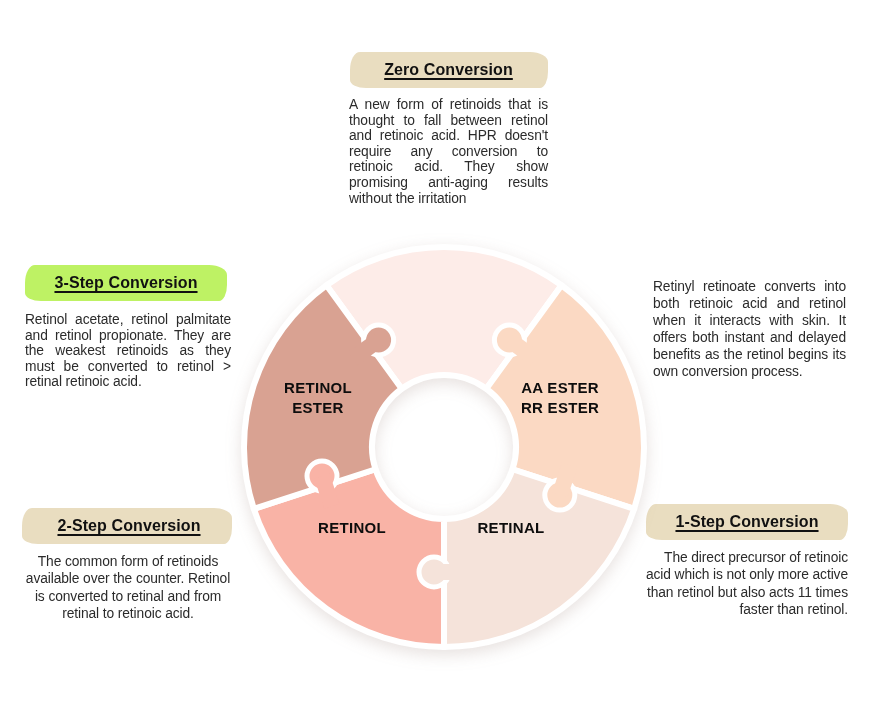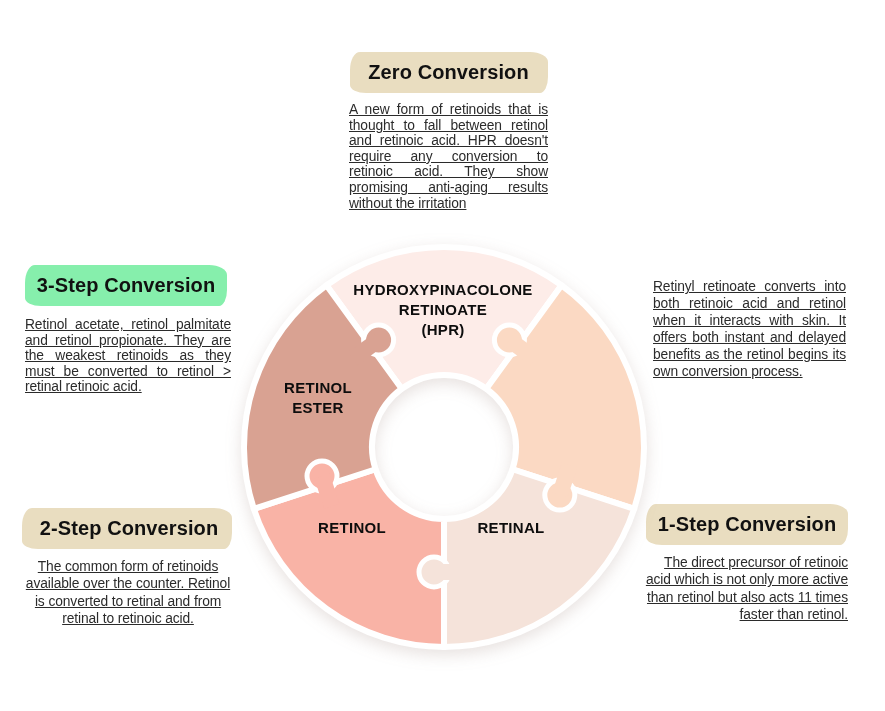--- a/index.html
+++ b/index.html
@@ -14,26 +14,26 @@
   }
   .brush::before{
     content:"";position:absolute;z-index:-1;top:-6px;left:10%;right:-3%;height:13px;
     background:#f0e9d4;border-radius:45% 55% 40% 60% / 60% 40% 55% 45%;
   }
   .brush::after{
     content:"";position:absolute;z-index:-1;bottom:-5px;left:-3%;width:62%;height:11px;
     background:#efe7d0;border-radius:55% 45% 60% 40% / 40% 60% 45% 55%;
   }
   .brush h2{
-    margin:0;display:inline-block;font-size:20px;font-weight:700;color:#111111;
-    text-decoration-thickness:1.5px;text-underline-offset:3px;
+    margin:0;display:inline-block;font-size:16px;font-weight:700;color:#111111;
+    text-decoration:underline;text-decoration-thickness:1.5px;text-underline-offset:3px;
     letter-spacing:0.1px;
   }
   .body-text{
-    margin:0;font-size:13.8px;color:#2b2b2b;letter-spacing:-0.1px;text-decoration:underline;
+    margin:0;font-size:13.8px;color:#2b2b2b;letter-spacing:-0.1px;
   }
   .block-zero{left:349px;top:52px;width:199px;}
   .block-zero .brush{width:190px;margin:0 auto;}
   .block-zero .body-text{margin-top:9px;line-height:15.6px;text-align:justify;}
 
   .block-three{left:25px;top:265px;width:206px;}
   .block-three .brush{width:194px;}
   .block-three .body-text{margin-top:11px;line-height:15.6px;text-align:justify;}
 
   .block-dual{left:653px;top:267px;width:193px;}
@@ -70,21 +70,21 @@
 <div class="canvas">
 
   <section class="block block-zero">
     <div class="brush" style="background-color: rgb(233, 221, 192);">
       <h2>Zero Conversion</h2>
     </div>
     <p class="body-text">A new form of retinoids that is thought to fall between retinol and retinoic acid. HPR doesn't require any conversion to retinoic acid. They show promising anti-aging results without the irritation</p>
   </section>
 
   <section class="block block-three">
-    <div class="brush" style="background-color: #86efac;">
+    <div class="brush" style="background-color: #bef264;">
       <h2>3-Step Conversion</h2>
     </div>
     <p class="body-text">Retinol acetate, retinol palmitate and retinol propionate. They are the weakest retinoids as they must be converted to retinol &gt; retinal retinoic acid.</p>
   </section>
 
   <section class="block block-dual">
     <p class="body-text">Retinyl retinoate converts into both retinoic acid and retinol when it interacts with skin. It offers both instant and delayed benefits as the retinol begins its own conversion process.</p>
   </section>
 
   <section class="block block-two">
@@ -119,22 +119,21 @@
       <circle class="knob" cx="115.8" cy="48.1" r="15" fill="#fbd9c3"></circle>
       <line class="neck" x1="125.7" y1="17.7" x2="115.8" y2="48.1" stroke="#fbd9c3"></line>
 
       <circle class="knob" cx="-10" cy="125" r="15" fill="#f5e3da"></circle>
       <line class="neck" x1="22" y1="125" x2="-10" y2="125" stroke="#f5e3da"></line>
 
       <circle class="knob" cx="-122.0" cy="29.1" r="15" fill="#f9b3a6"></circle>
       <line class="neck" x1="-112.1" y1="59.5" x2="-122.0" y2="29.1" stroke="#f9b3a6"></line>
     </svg>
 
-    <div class="seg-label lbl-hpr">HYDROXYPINACOLONE
-RETINOATE
-(HPR)</div>
+    <div class="seg-label lbl-aa">AA ESTER
+RR ESTER</div>
     <div class="seg-label lbl-retinal">RETINAL</div>
     <div class="seg-label lbl-retinol">RETINOL</div>
     <div class="seg-label lbl-ester">RETINOL
 ESTER</div>
   </div>
 
 </div>
 
 </body></html>

